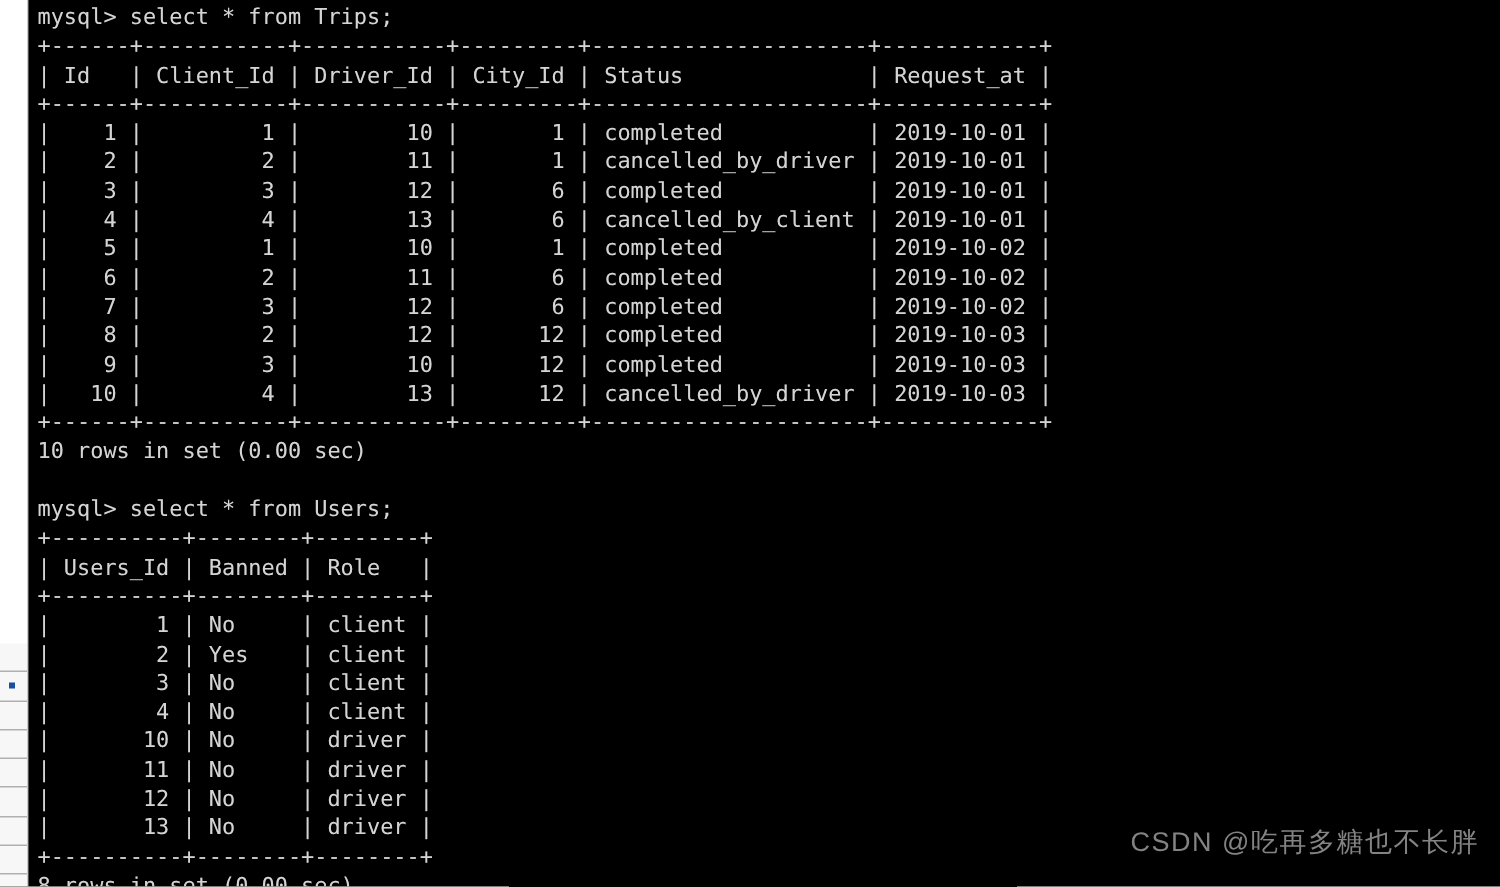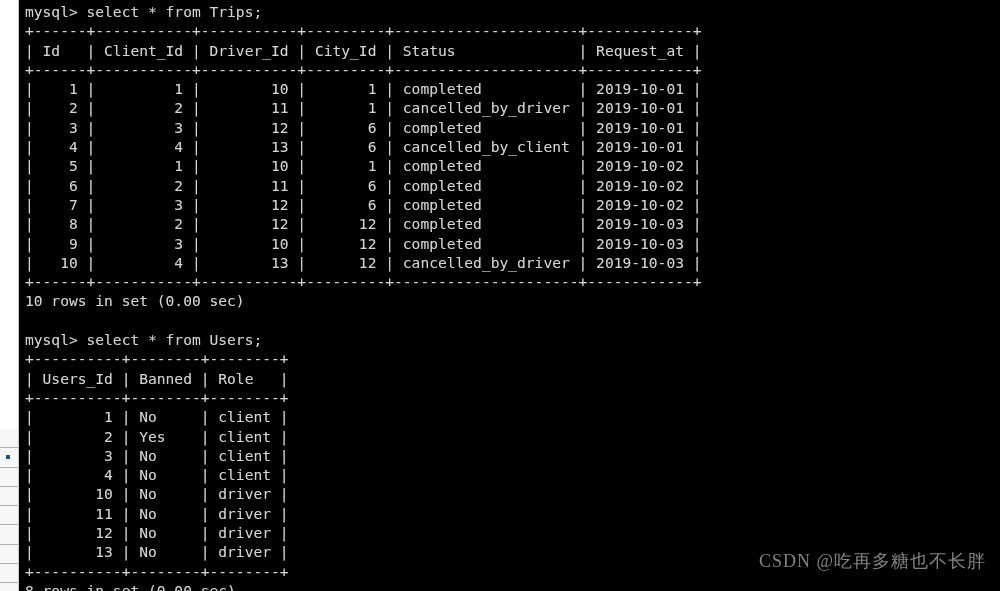--- a/index.html
+++ b/index.html
@@ -73,21 +73,21 @@
     white-space: pre;
     text-shadow: 0 0 0.4px rgba(255,255,255,0.25);
   }
 
   
   #watermark {
     position: absolute;
     right: 14px;
     bottom: 18px;
     color: #9a9a9a;
-    font-family: Liberation Serif, serif;
+    font-family: Liberation Sans, sans-serif;
     font-size: 18px;
     letter-spacing: 1px;
     white-space: nowrap;
     opacity: 0.85;
   }
 </style>
 </head>
 <body>
 
 <div id="screen" style="background: rgb(0, 0, 0);">

